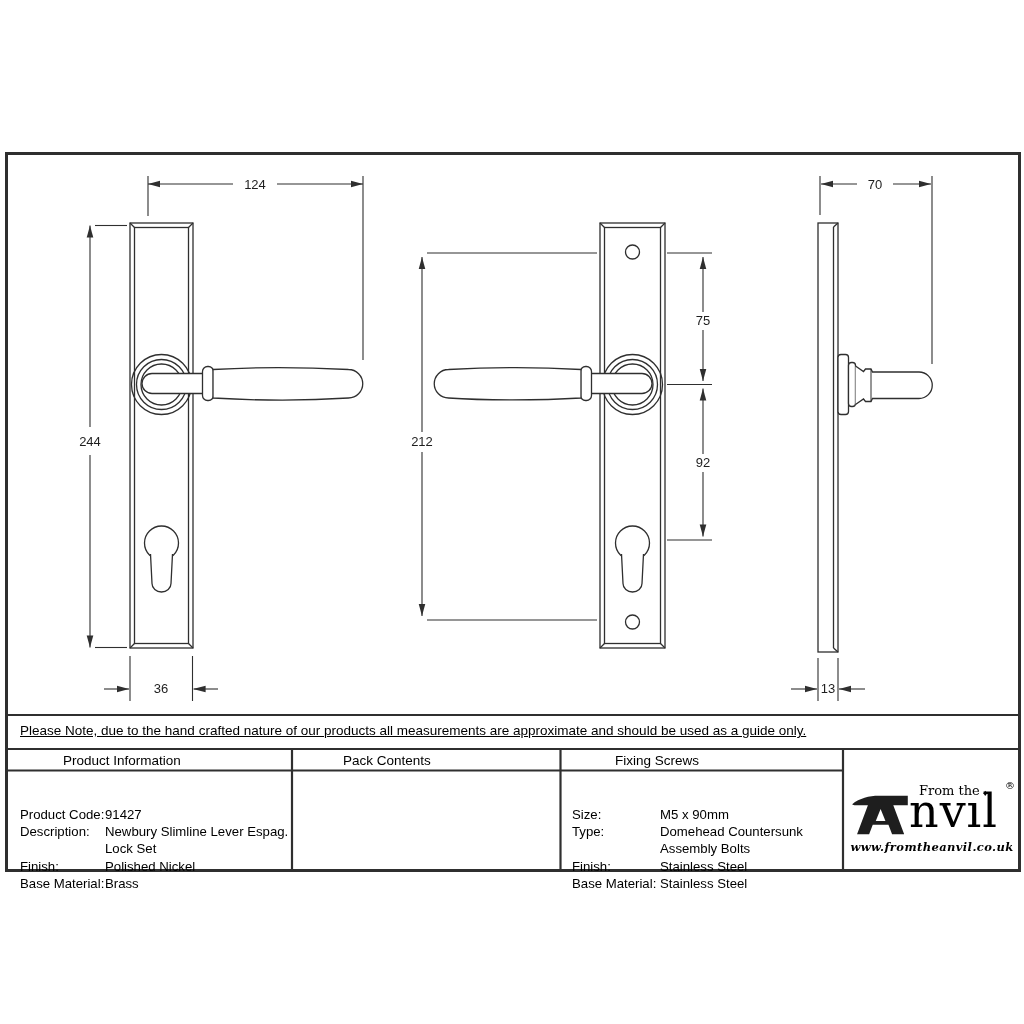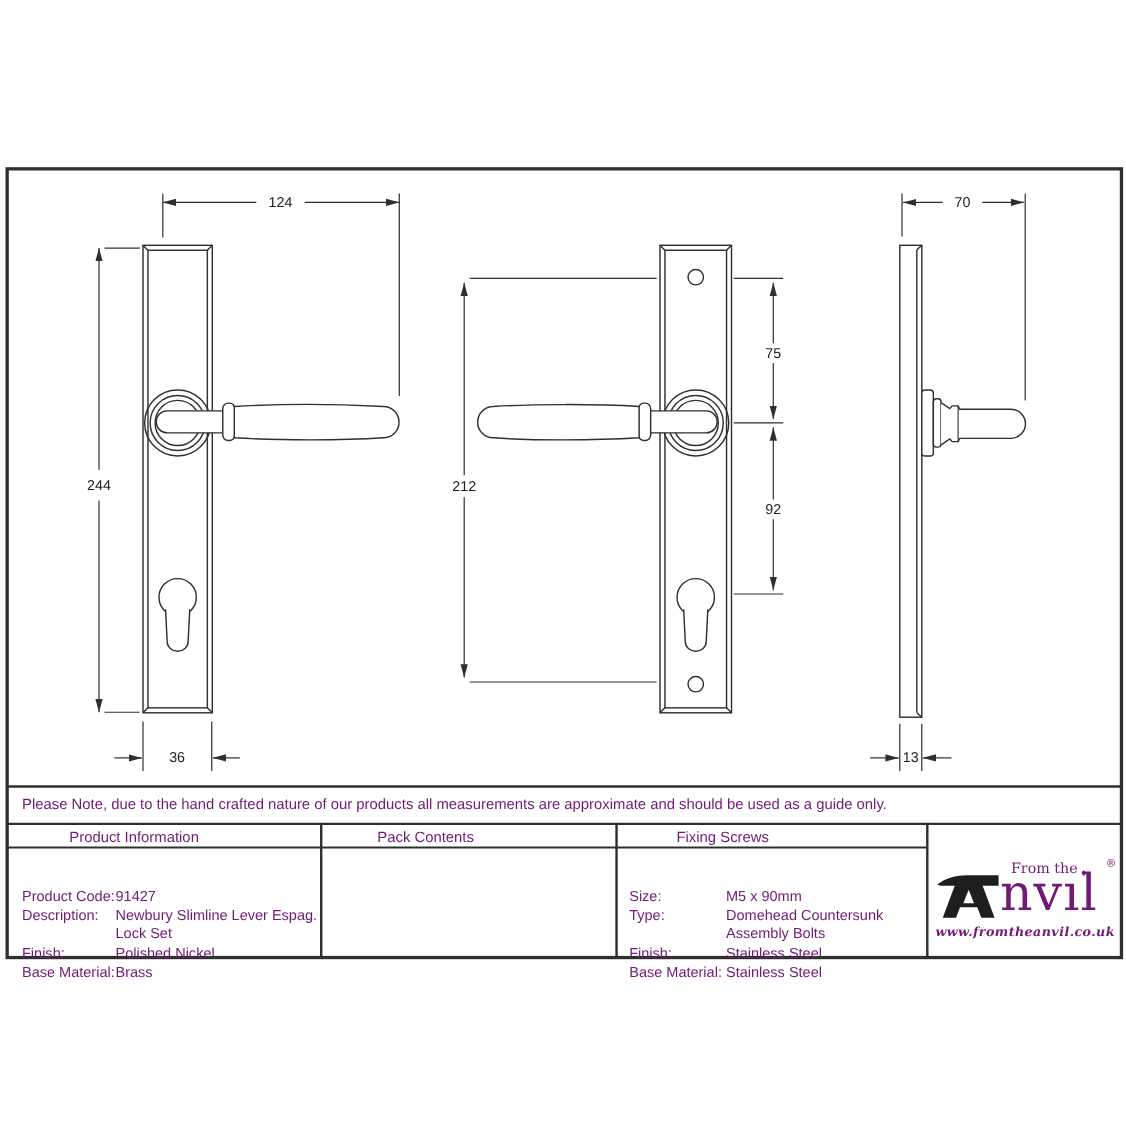--- a/index.html
+++ b/index.html
@@ -1,17 +1,17 @@
 <!DOCTYPE html>
 <html><head>
 <meta charset="utf-8">
 <style>
   html,body{margin:0;padding:0;background:#ffffff;}
   #stage{position:relative;width:1024px;height:1024px;background:#fff;overflow:hidden;
-         font-family:"Liberation Sans",sans-serif;color:#701a75;}
+         font-family:"Liberation Sans",sans-serif;color:#000000;}
   #linework{position:absolute;left:0;top:0;}
   .abs{position:absolute;white-space:nowrap;}
   .note{font-size:13.5px;}
   .th{font-size:13.5px;margin-left:43px;}
   .col{position:absolute;font-size:13.2px;margin-top:32px;}
   .col div{height:17.2px;line-height:17.2px;}
   
   .logo{position:absolute;left:845px;top:752px;width:174px;height:118px;}
   .logo .fromthe{position:absolute;left:74px;top:31px;font-family:"DejaVu Serif",serif;font-size:13px;}
   .logo .nvil{position:absolute;left:64px;top:36px;font-family:"DejaVu Serif",serif;font-size:46px;line-height:1;letter-spacing:1px;}
@@ -153,21 +153,21 @@
       <text x="90" y="445.5">244</text>
       <text x="161" y="693">36</text>
       <text x="422" y="446">212</text>
       <text x="703" y="325">75</text>
       <text x="703" y="467">92</text>
       <text x="875" y="188.5">70</text>
       <text x="828" y="693">13</text>
     </g>
   </svg>
 
-  <div class="abs note" style="left:20px;top:723px;">Please Note, due to the hand crafted nature of our products all measurements are approximate and should be used as a guide only.</div>
+  <div class="abs note" style="left:20px;top:723px;text-decoration:underline;">Please Note, due to the hand crafted nature of our products all measurements are approximate and should be used as a guide only.</div>
 
   <div class="abs th" style="left:20px;top:753px;">Product Information</div>
   <div class="abs th" style="left:300px;top:753px;">Pack Contents</div>
   <div class="abs th" style="left:572px;top:753px;text-align:right;">Fixing Screws</div>
 
   <div class="col" style="left:20px;top:774px;">
     <div>Product Code:</div>
     <div>Description:</div>
     <div></div>
     <div>Finish:</div>

